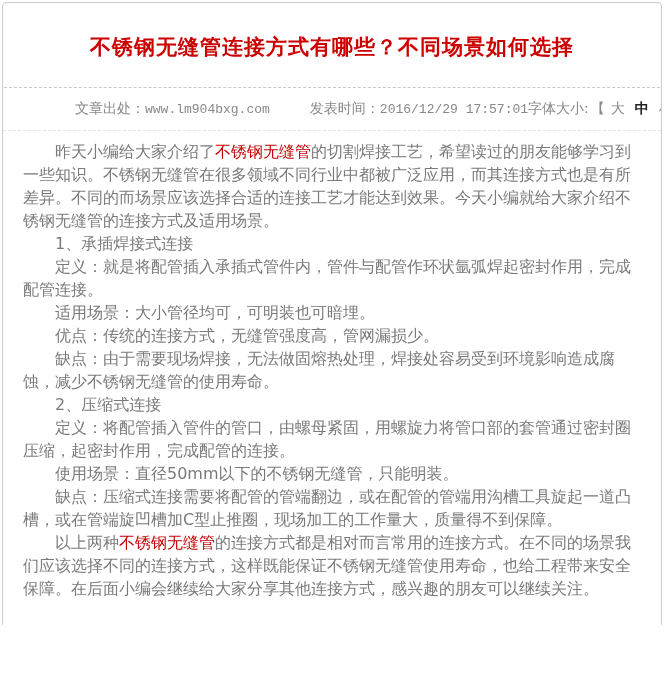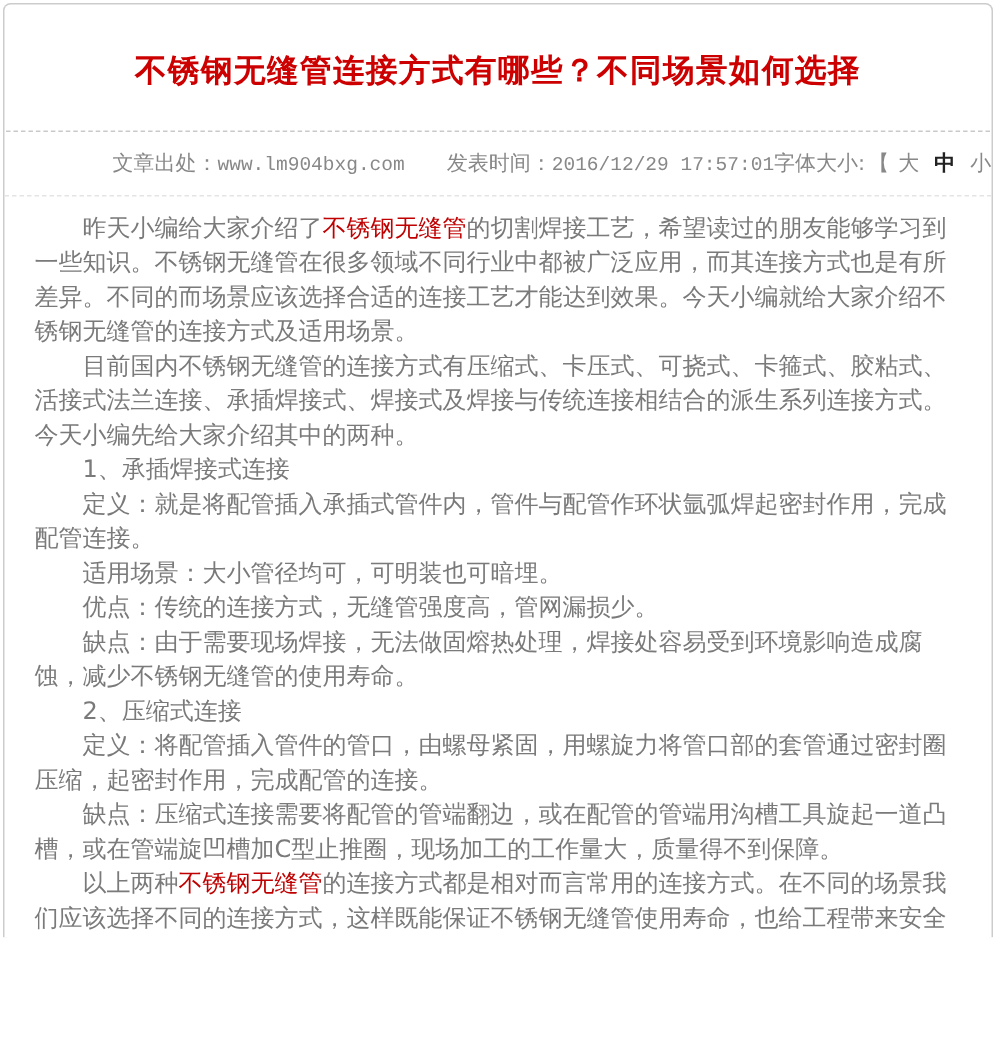--- a/index.html
+++ b/index.html
@@ -50,21 +50,21 @@
     color:var(--meta-text);
     font-size:14px;
     border-bottom:1px dashed #e4e4e4;
     white-space:nowrap;
   }
   .meta .mono{
     font-family:"Liberation Mono","DejaVu Sans Mono",monospace;
     font-size:13px;
     letter-spacing:0;
   }
-  .meta-time{margin-left:28px;}
+  .meta-time{margin-left:40px;}
   .meta-fontsize{margin-left:auto;display:flex;align-items:flex-end;gap:2px;}
   .size-btn{
     cursor:pointer;
     padding:0 4px;
     color:var(--meta-text);
   }
   .size-btn.active{
     color:var(--active-size);
     font-weight:bold;
   }
@@ -105,25 +105,25 @@
       <span>【</span>
       <span class="size-btn">大</span>
       <span class="size-btn active">中</span>
       <span class="size-btn">小</span>
 
     </span>
   </div>
 
   <div class="article">
       <p><span>昨天小编给大家介绍了</span><a class="red-link">不锈钢无缝管</a><span>的切割焊接工艺，希望读过的朋友能够学习到一些知识。不锈钢无缝管在很多领域不同行业中都被广泛应用，而其连接方式也是有所差异。不同的而场景应该选择合适的连接工艺才能达到效果。今天小编就给大家介绍不锈钢无缝管的连接方式及适用场景。</span></p>
-      <p><span>目前国内不锈钢无缝管的连接方式有压缩式、卡压式、可挠式、卡箍式、胶粘式、活接式法兰连接、承插焊接式、焊接式及焊接与传统连接相结合的派生系列连接方式。今天小编先给大家介绍其中的两种。</span></p>
       <p><span>1、承插焊接式连接</span></p>
       <p><span>定义：就是将配管插入承插式管件内，管件与配管作环状氩弧焊起密封作用，完成配管连接。</span></p>
       <p><span>适用场景：大小管径均可，可明装也可暗埋。</span></p>
       <p><span>优点：传统的连接方式，无缝管强度高，管网漏损少。</span></p>
       <p><span>缺点：由于需要现场焊接，无法做固熔热处理，焊接处容易受到环境影响造成腐蚀，减少不锈钢无缝管的使用寿命。</span></p>
       <p><span>2、压缩式连接</span></p>
       <p><span>定义：将配管插入管件的管口，由螺母紧固，用螺旋力将管口部的套管通过密封圈压缩，起密封作用，完成配管的连接。</span></p>
+      <p><span>使用场景：直径50mm以下的不锈钢无缝管，只能明装。</span></p>
       <p><span>缺点：压缩式连接需要将配管的管端翻边，或在配管的管端用沟槽工具旋起一道凸槽，或在管端旋凹槽加C型止推圈，现场加工的工作量大，质量得不到保障。</span></p>
       <p><span>以上两种</span><a class="red-link">不锈钢无缝管</a><span>的连接方式都是相对而言常用的连接方式。在不同的场景我们应该选择不同的连接方式，这样既能保证不锈钢无缝管使用寿命，也给工程带来安全保障。在后面小编会继续给大家分享其他连接方式，感兴趣的朋友可以继续关注。</span></p>
     </div>
 
 </div>
 
 </body></html>

